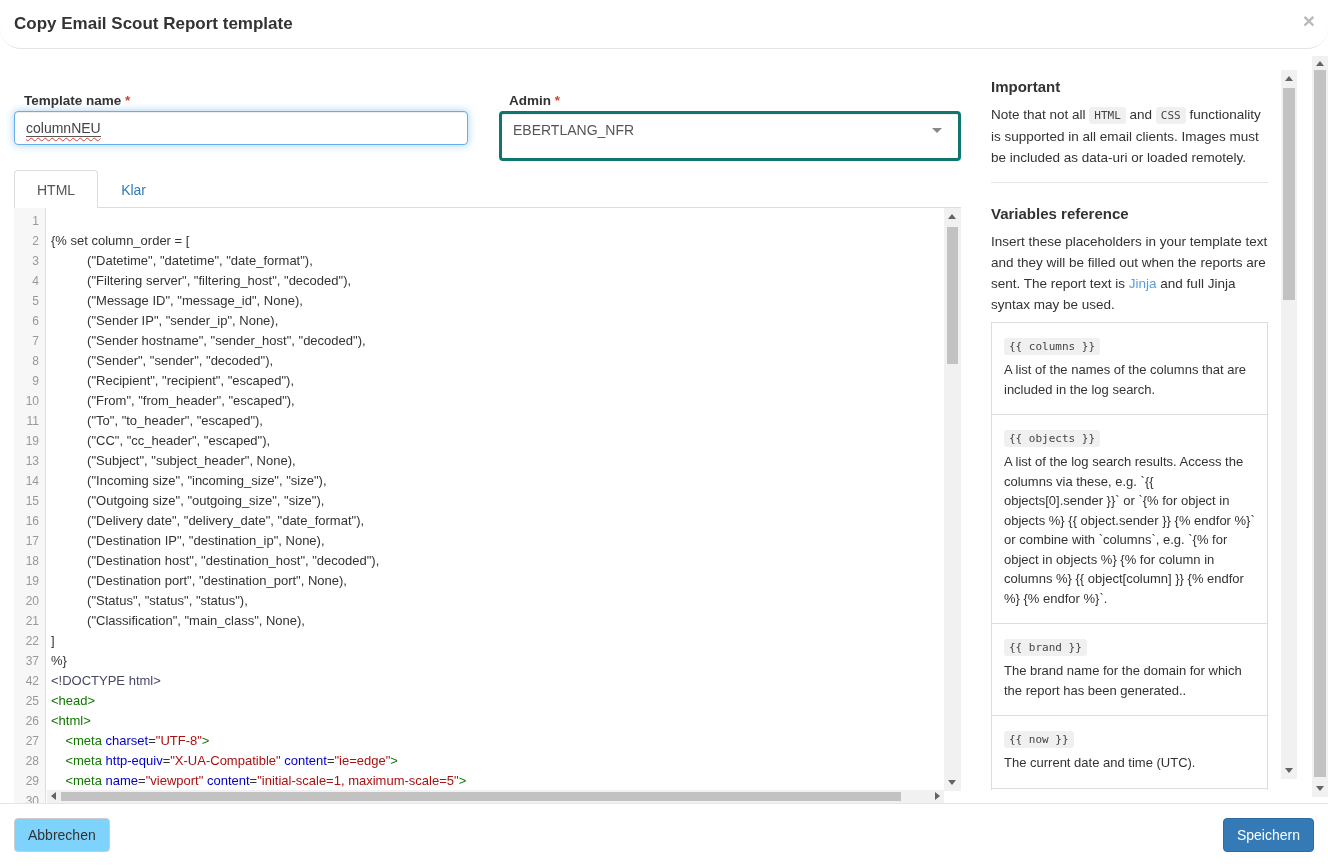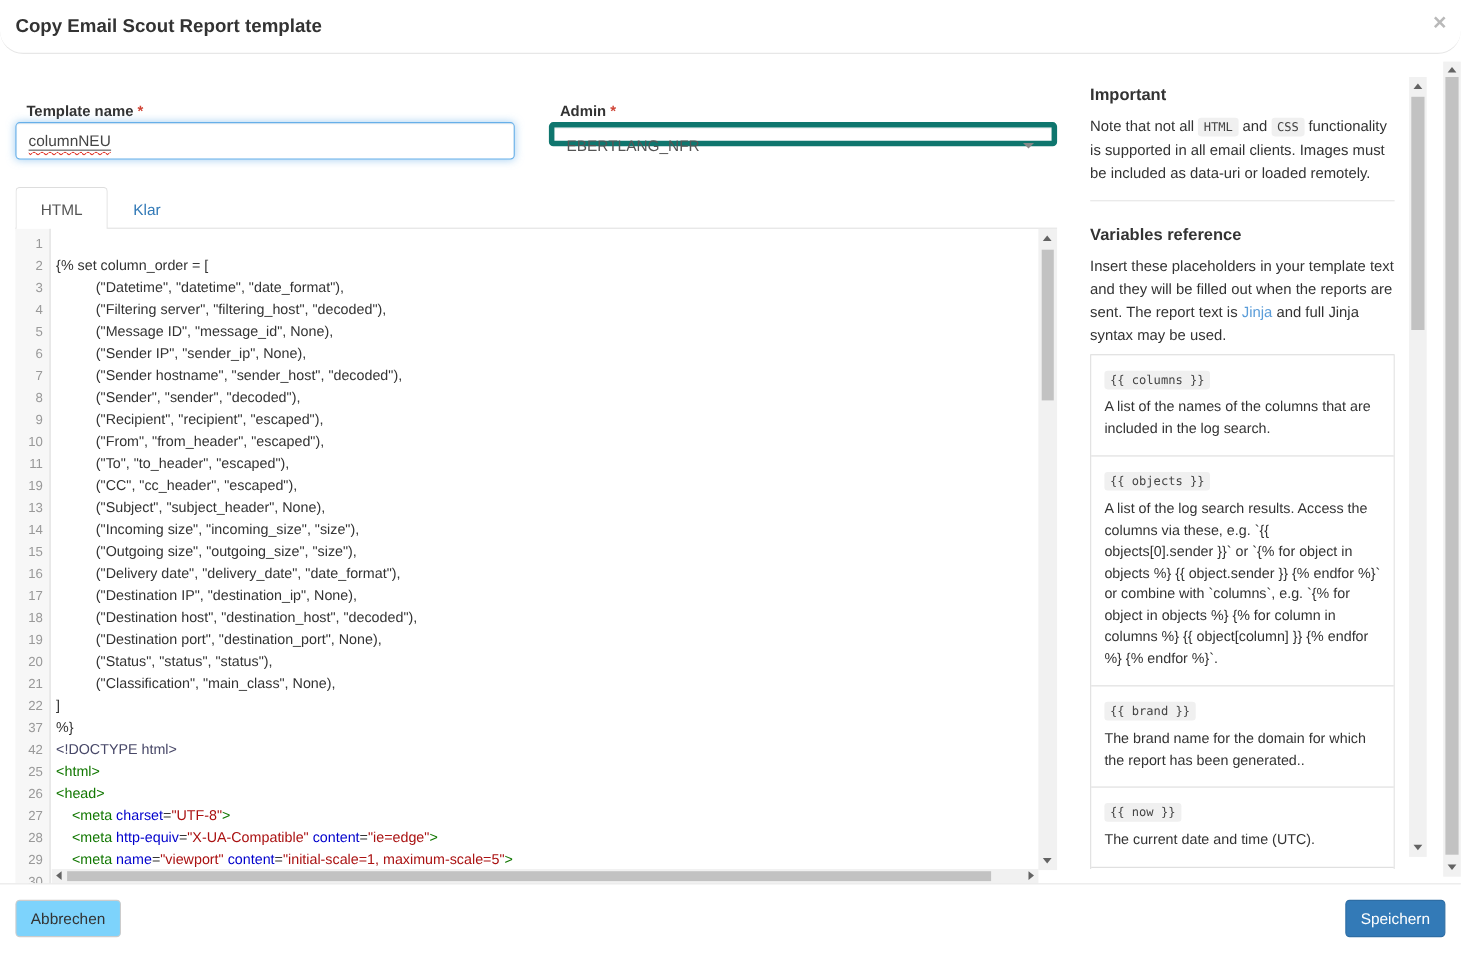--- a/index.html
+++ b/index.html
@@ -18,22 +18,22 @@
   .lbl-template { left:24px; top:93px; }
   .lbl-admin { left:509px; top:93px; }
   .text-input {
     position:absolute; left:14px; top:111px; width:454px; height:34px;
     border:1px solid var(--focus-border); border-radius:4px; background:#fff;
     box-shadow:inset 0 1px 1px rgba(0,0,0,.075), 0 0 8px rgba(102,175,233,.6);
     font-size:14px; color:#444; padding:6px 11px; line-height:20px;
   }
   .spellcheck-word { border-bottom:1px solid #555; text-decoration:underline wavy #e23b2e; text-decoration-thickness:1px; text-underline-offset:4px; }
   .select-box {
-    position:absolute; left:499px; top:111px; width:462px; height:20px;
-    border:5px solid #0f766e; border-radius:4px; background:#fff;
+    position:absolute; left:499px; top:111px; width:462px; height:50px;
+    border:3px solid #0f766e; border-radius:4px; background:#fff;
     font-size:14px; color:#555; padding:6px 11px; line-height:20px; cursor:pointer;
     box-shadow:inset 0 1px 1px rgba(0,0,0,.075);
   }
   .select-caret { position:absolute; right:16px; top:14px; width:0; height:0;
     border-left:5px solid transparent; border-right:5px solid transparent; border-top:5px solid #888; }
   
   .tabs { position:absolute; left:14px; top:169px; width:947px; height:39px; border-bottom:1px solid #ddd; }
   .tab { position:relative; float:left; padding:10px 22px; font-size:14px; line-height:18px; cursor:pointer;
     border:1px solid transparent; border-radius:4px 4px 0 0; top:1px; }
   .tab.active { background:#fff; border-color:#ddd #ddd #fff; color:#555; cursor:default; }
@@ -158,22 +158,22 @@
       <div class="crow"><span class="c-plain">          ("Outgoing size", "outgoing_size", "size"),</span></div>
       <div class="crow"><span class="c-plain">          ("Delivery date", "delivery_date", "date_format"),</span></div>
       <div class="crow"><span class="c-plain">          ("Destination IP", "destination_ip", None),</span></div>
       <div class="crow"><span class="c-plain">          ("Destination host", "destination_host", "decoded"),</span></div>
       <div class="crow"><span class="c-plain">          ("Destination port", "destination_port", None),</span></div>
       <div class="crow"><span class="c-plain">          ("Status", "status", "status"),</span></div>
       <div class="crow"><span class="c-plain">          ("Classification", "main_class", None),</span></div>
       <div class="crow"><span class="c-plain">]</span></div>
       <div class="crow"><span class="c-plain">%}</span></div>
       <div class="crow"><span class="c-meta">&lt;!DOCTYPE html&gt;</span></div>
+      <div class="crow"><span class="c-tag">&lt;head&gt;</span></div>
       <div class="crow"><span class="c-tag">&lt;html&gt;</span></div>
-      <div class="crow"><span class="c-tag">&lt;head&gt;</span></div>
       <div class="crow"><span class="c-plain">    </span><span class="c-tag">&lt;meta </span><span class="c-attr">charset</span><span class="c-plain">=</span><span class="c-str">"UTF-8"</span><span class="c-tag">&gt;</span></div>
       <div class="crow"><span class="c-plain">    </span><span class="c-tag">&lt;meta </span><span class="c-attr">http-equiv</span><span class="c-plain">=</span><span class="c-str">"X-UA-Compatible"</span><span class="c-plain"> </span><span class="c-attr">content</span><span class="c-plain">=</span><span class="c-str">"ie=edge"</span><span class="c-tag">&gt;</span></div>
       <div class="crow"><span class="c-plain">    </span><span class="c-tag">&lt;meta </span><span class="c-attr">name</span><span class="c-plain">=</span><span class="c-str">"viewport"</span><span class="c-plain"> </span><span class="c-attr">content</span><span class="c-plain">=</span><span class="c-str">"initial-scale=1, maximum-scale=5"</span><span class="c-tag">&gt;</span></div>
     </div>
 
   <div class="sb ed-vscroll">
     <span class="arrow ar-up" style="left:4px; top:6px;"></span>
     <div class="sb-thumb" style="left:3px; width:11px; top:19px; height:137px;"></div>
     <span class="arrow ar-down" style="left:4px; bottom:6px;"></span>
   </div>

